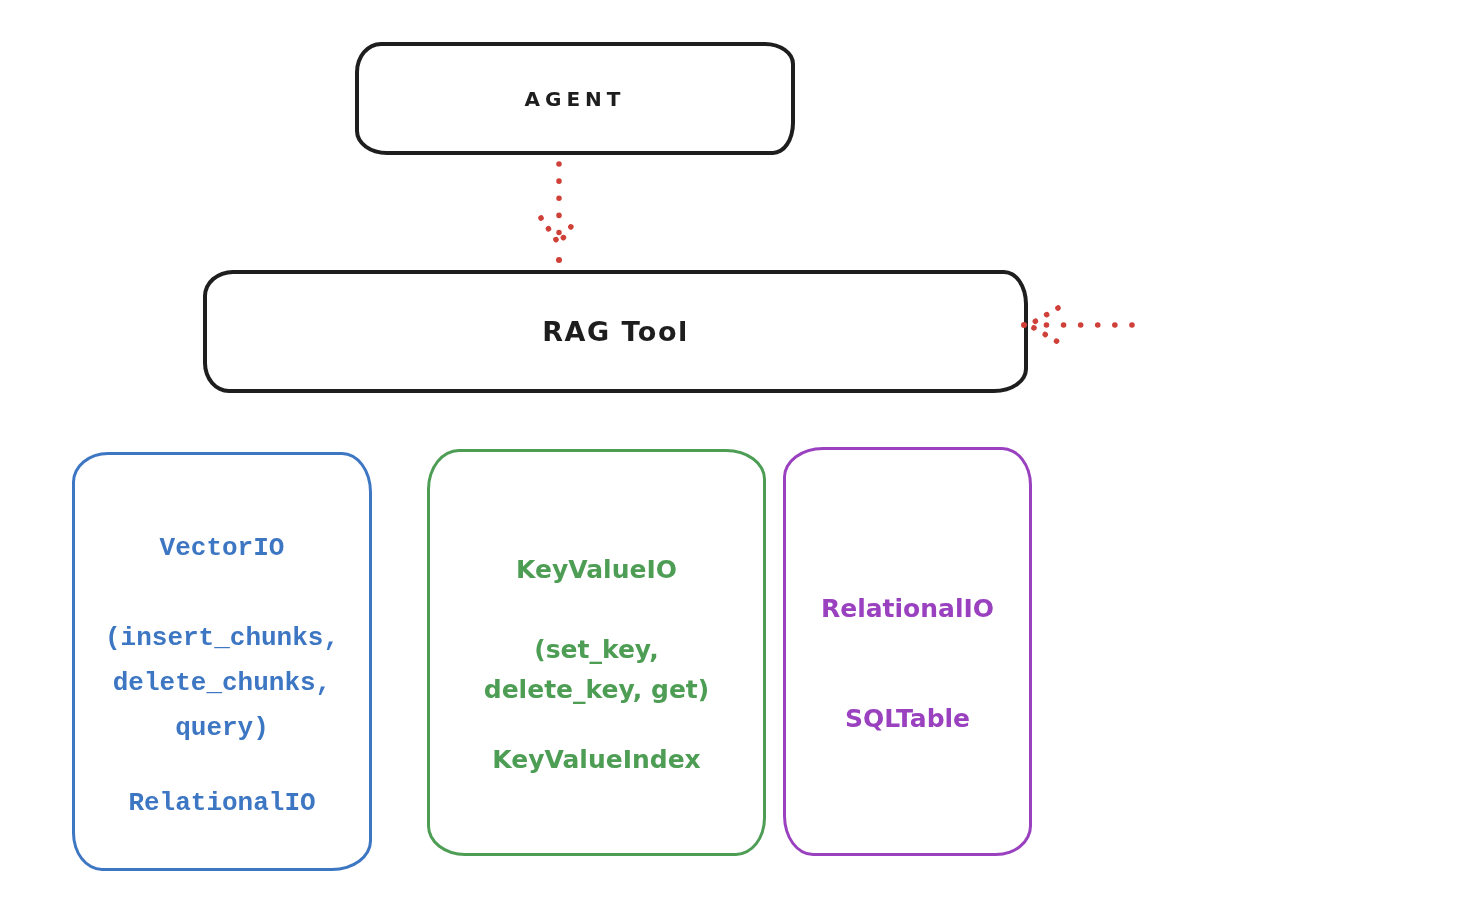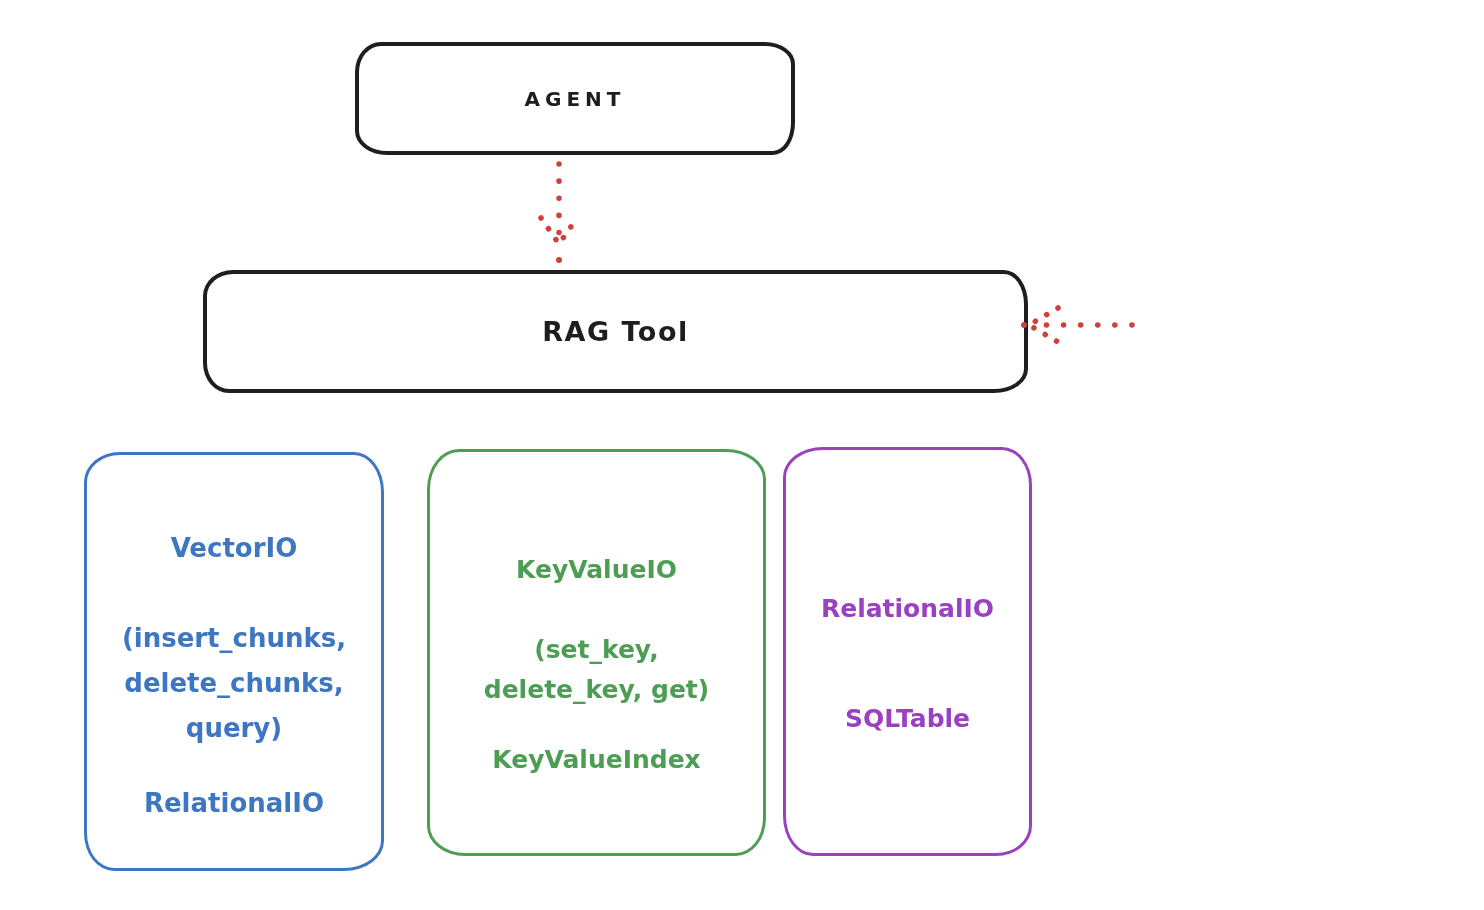--- a/index.html
+++ b/index.html
@@ -72,24 +72,24 @@
     justify-content: center;
     text-align: center;
     font-weight: bold;
     background: #ffffff;
     gap: 30px;
     padding-bottom: 16px;
     white-space: pre-line;
   }
   .io-box .io-body { white-space: pre-line; }
   .vector-box {
-    left: 84px; top: 452px; width: 300px; height: 419px;
+    left: 72px; top: 452px; width: 300px; height: 419px;
     border: 3.5px solid #3d76c2; color: #3d76c2;
     border-radius: 36px 30px 40px 30px / 30px 40px 30px 38px;
-    font-size: 26px; line-height: 45px;
+    font-size: 26px; line-height: 45px; font-family: Liberation Mono, monospace;
   }
   .keyvalue-box {
     left: 427px; top: 449px; width: 339px; height: 407px;
     border: 3.5px solid #4d9e54; color: #4d9e54;
     border-radius: 32px 40px 30px 38px / 40px 30px 38px 30px;
     font-size: 25px; line-height: 40px;
   }
   .relational-box {
     left: 783px; top: 447px; width: 249px; height: 409px;
     border: 3.5px solid #9a41c0; color: #9a41c0;

